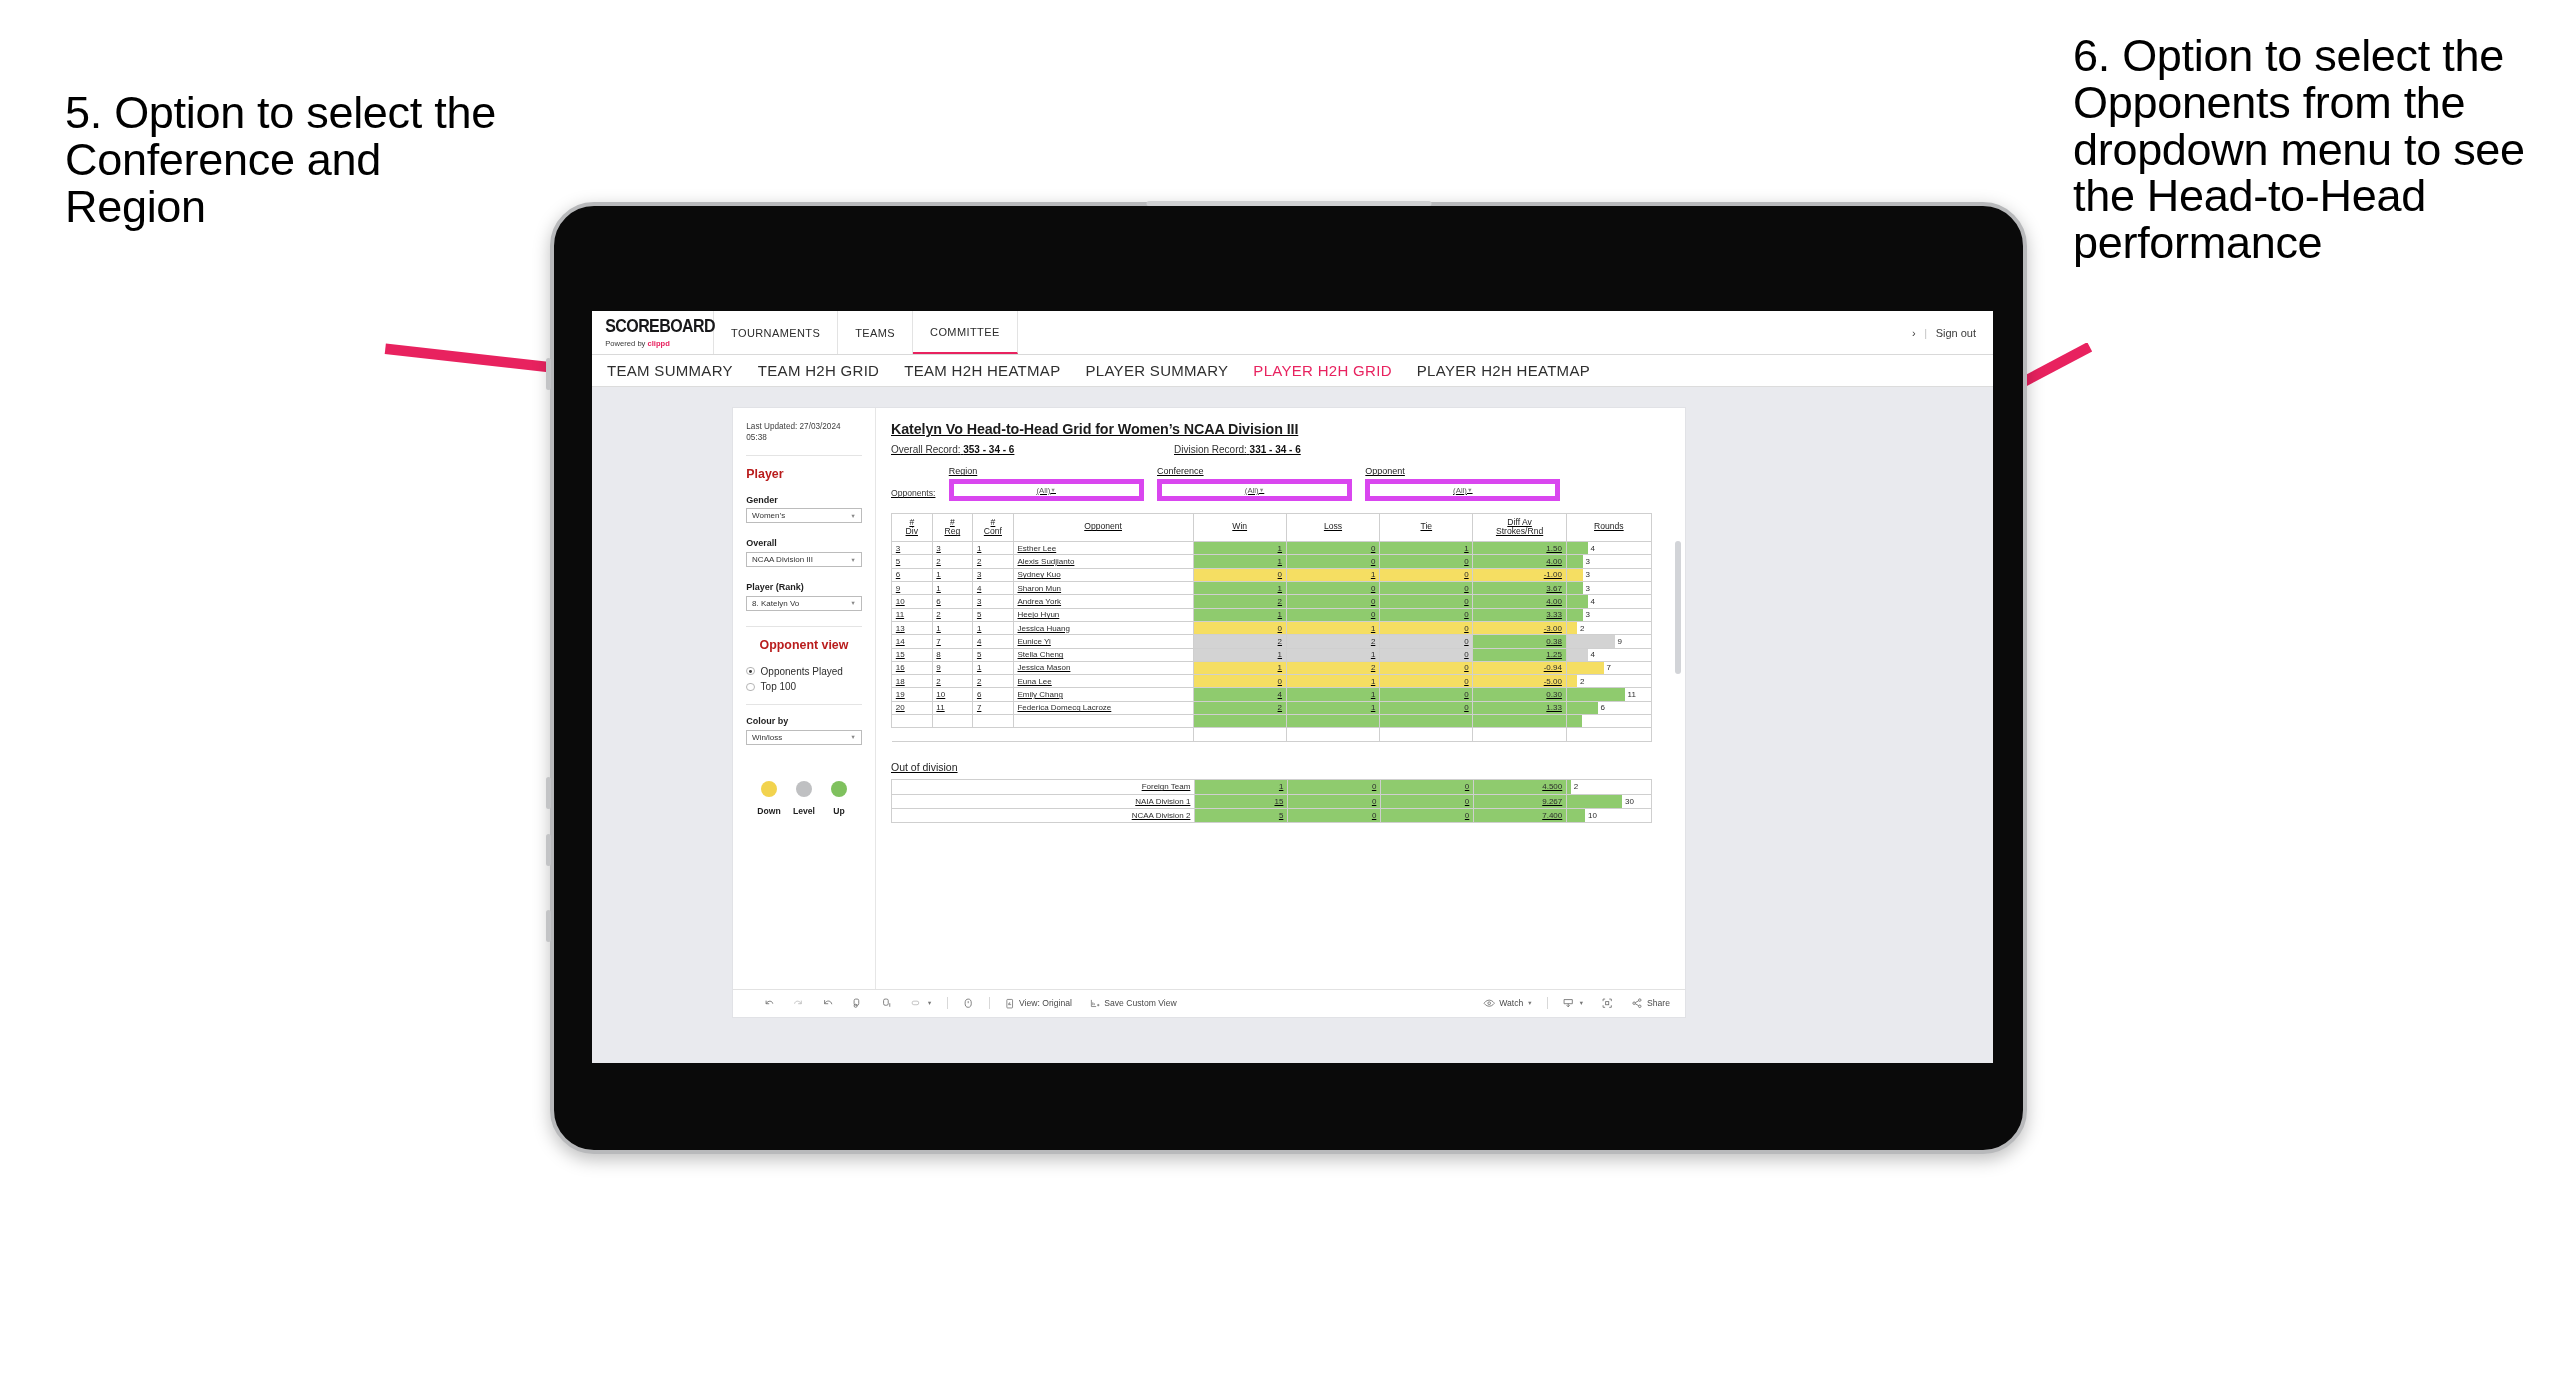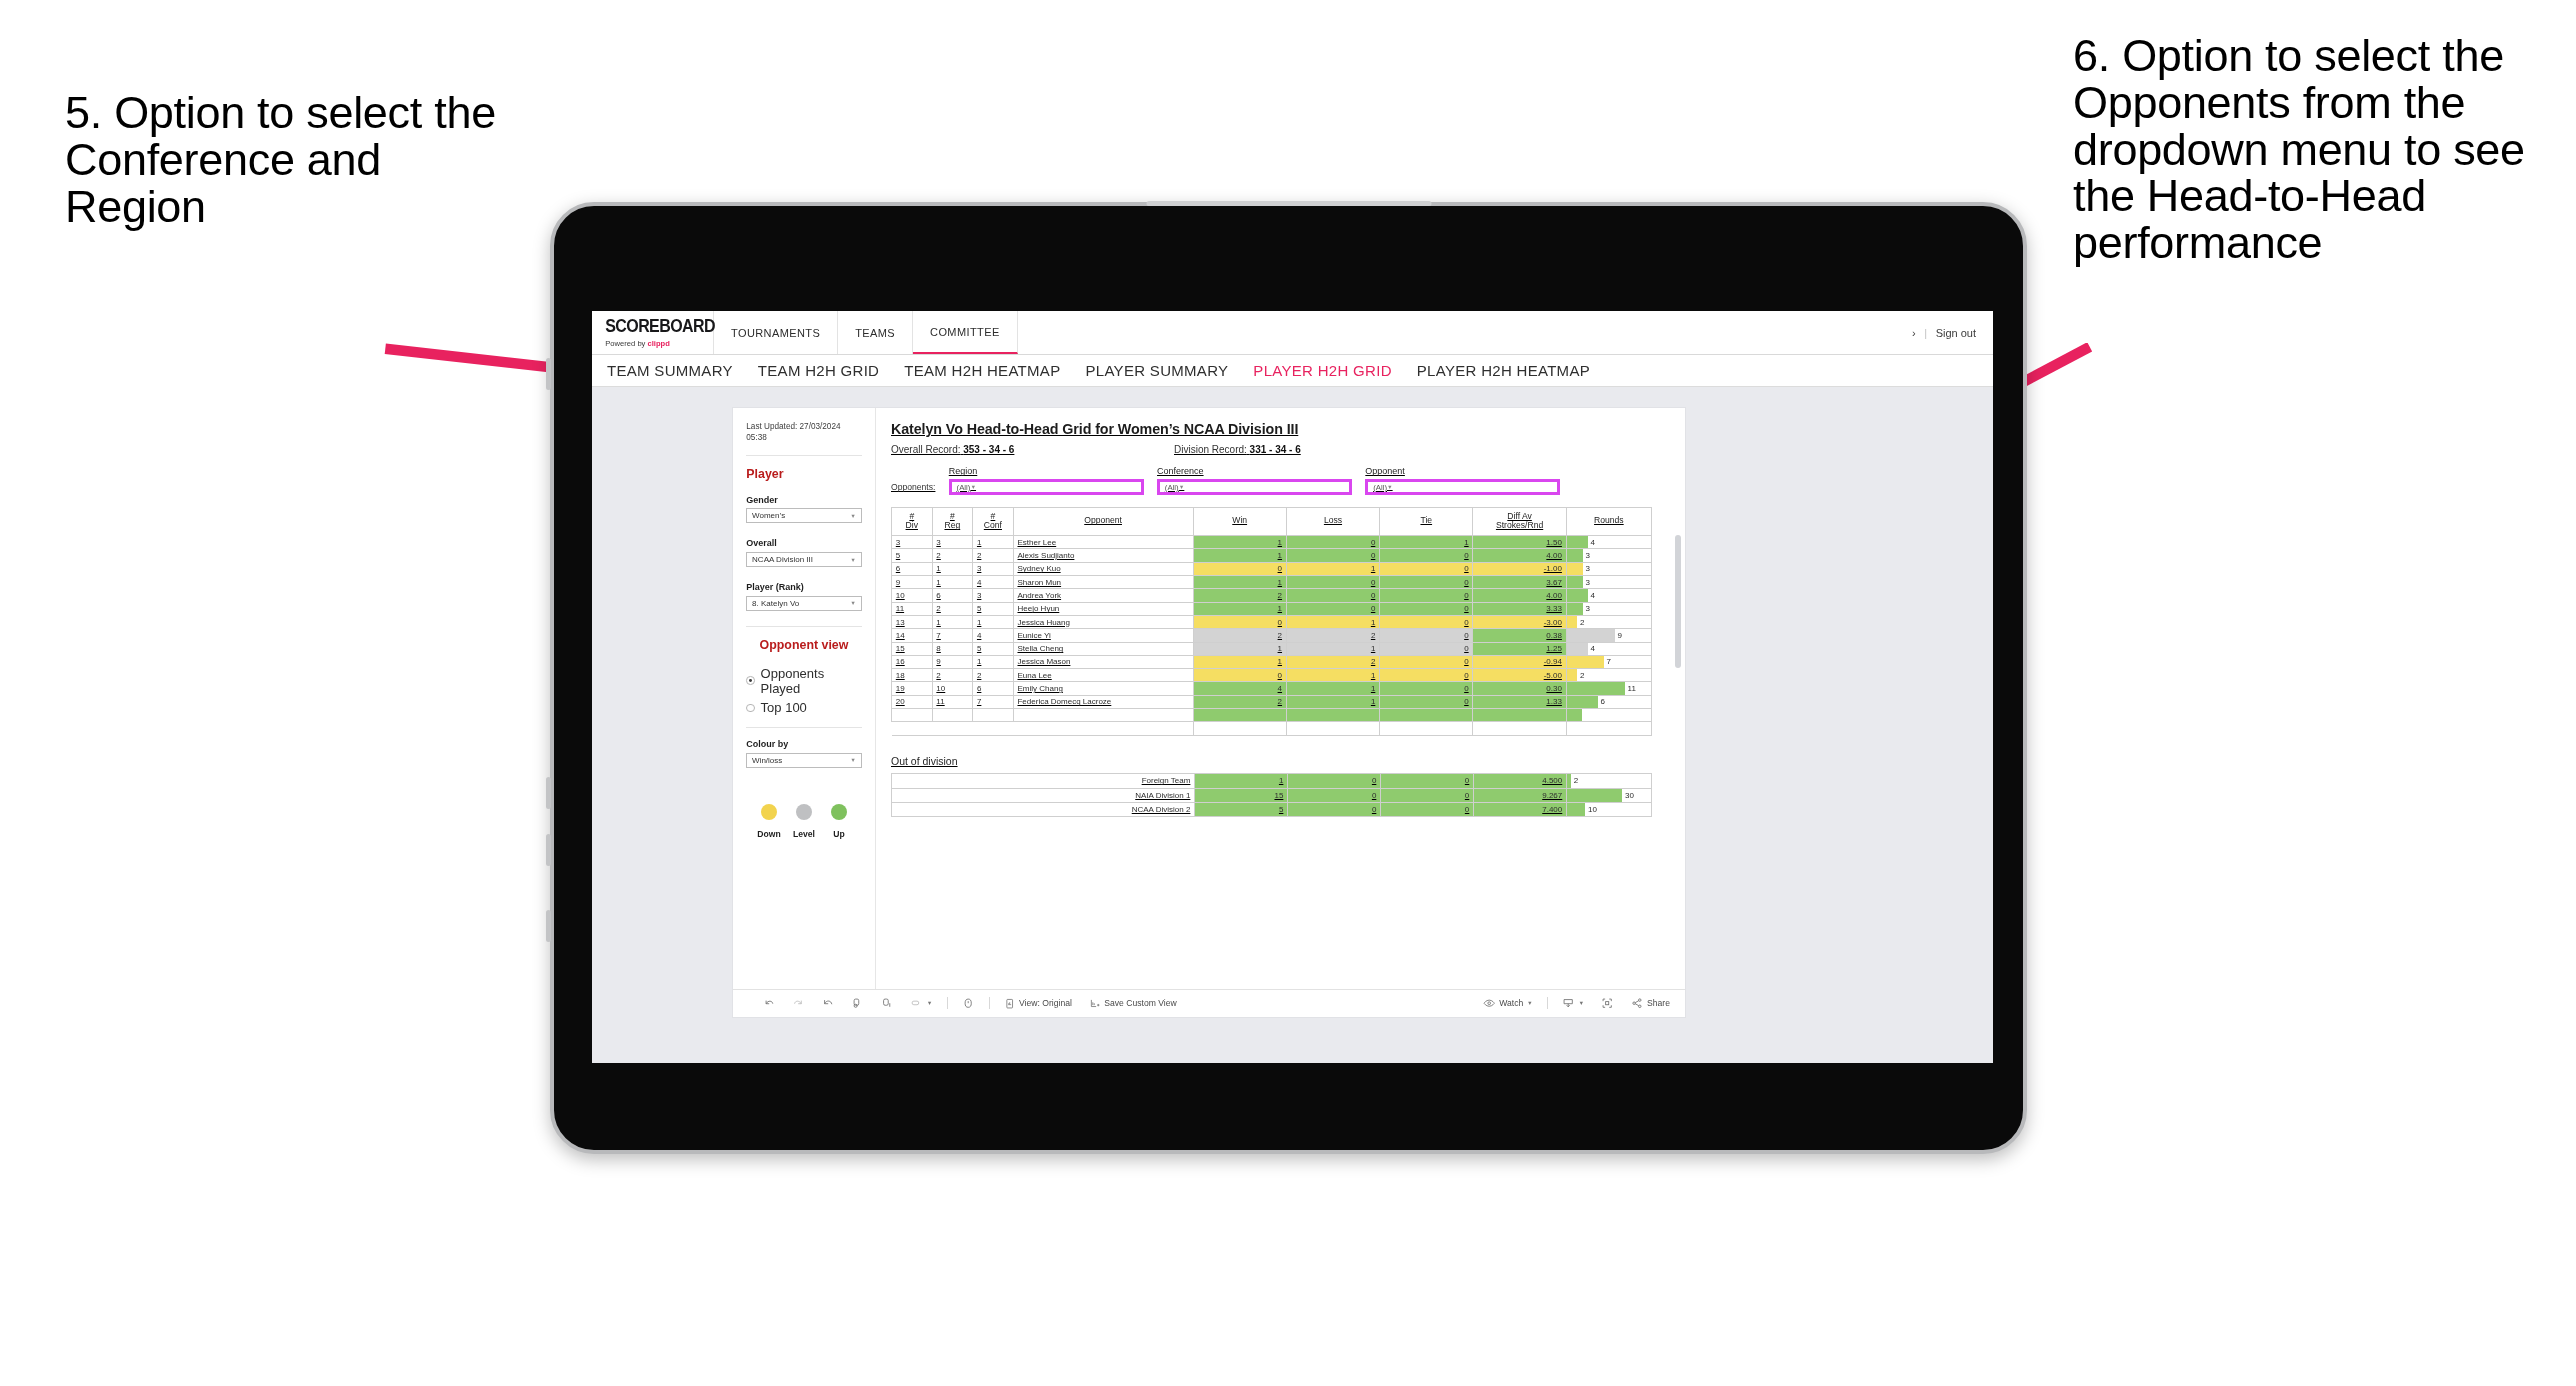--- a/index.html
+++ b/index.html
@@ -119,40 +119,40 @@
   .caret{ font-size:5.7px; color:#888; }
   .radio-row{ display:flex; align-items:center; gap:5.7px; margin-bottom:4.8px; cursor:pointer; }
   .radio{
     width:8.6px; height:8.6px; border-radius:50%; border:1px solid #b5b5b5; background:#fff;
     position:relative; flex:0 0 auto;
   }
   .radio.on::after{
     content:""; position:absolute; left:1.9px; top:1.9px; width:2.9px; height:2.9px;
     border-radius:50%; background:#3c3c3c;
   }
-  .radio-row span{ font-size:13px; color:#2e2e2e; }
+  .radio-row span{ font-size:10px; color:#2e2e2e; }
   .legend{ display:flex; justify-content:space-between; padding:0 5.7px; margin-top:36px; }
   .legend .item{ text-align:center; width:34px; }
   .dot{ width:16px; height:16px; border-radius:50%; margin:0 auto 8.6px auto; }
   .legend .lbl{ font-size:8.6px; font-weight:700; color:#1f1f1f; }
 
   
   #view{ flex:1; padding:13.3px 15px 0 15px; position:relative;text-decoration:underline; }
   #view-title{ font-size:14.3px; font-weight:700; color:#1d1d1d; letter-spacing:-0.1px; }
   .records{ display:flex; margin-top:6.7px; font-size:10px; color:#333;gap:28px; }
   .records .r1{ width:255px; }
   .records b{ color:#111; }
 
   .filters{ display:flex; align-items:flex-end; margin-top:11.4px; gap:13.3px; }
   .filters .optlabel{ font-size:8.6px; color:#333; padding-bottom:2.9px; }
   .filter{ width:195px; }
   .filter .fl{ font-size:9px; color:#222; margin-bottom:2.9px; }
   .filter .fsel{
-    height:16px; border:3px solid #d946ef; background:#fff;
-    display:flex; align-items:center; justify-content:flex-start;
+    height:22px; border:5px solid #d946ef; background:#fff;
+    display:flex; align-items:center; justify-content:center;
     padding:0 4.8px; font-size:7.8px; color:#555; cursor:pointer;
   }
 
   
   .tblwrap{ margin-top:11.4px; position:relative; }
   table.grid{ border-collapse:collapse; table-layout:fixed; width:761px; font-size:8px; color:#2d2d2d; }
   table.grid th, table.grid td{ border:1px solid #cfcfcf; height:13.3px; padding:0 3.8px; }
   table.grid thead th{
     background:#fff; font-weight:400; font-size:8.6px; color:#222; text-align:center;
     height:28.5px; line-height:1.15; vertical-align:middle;

